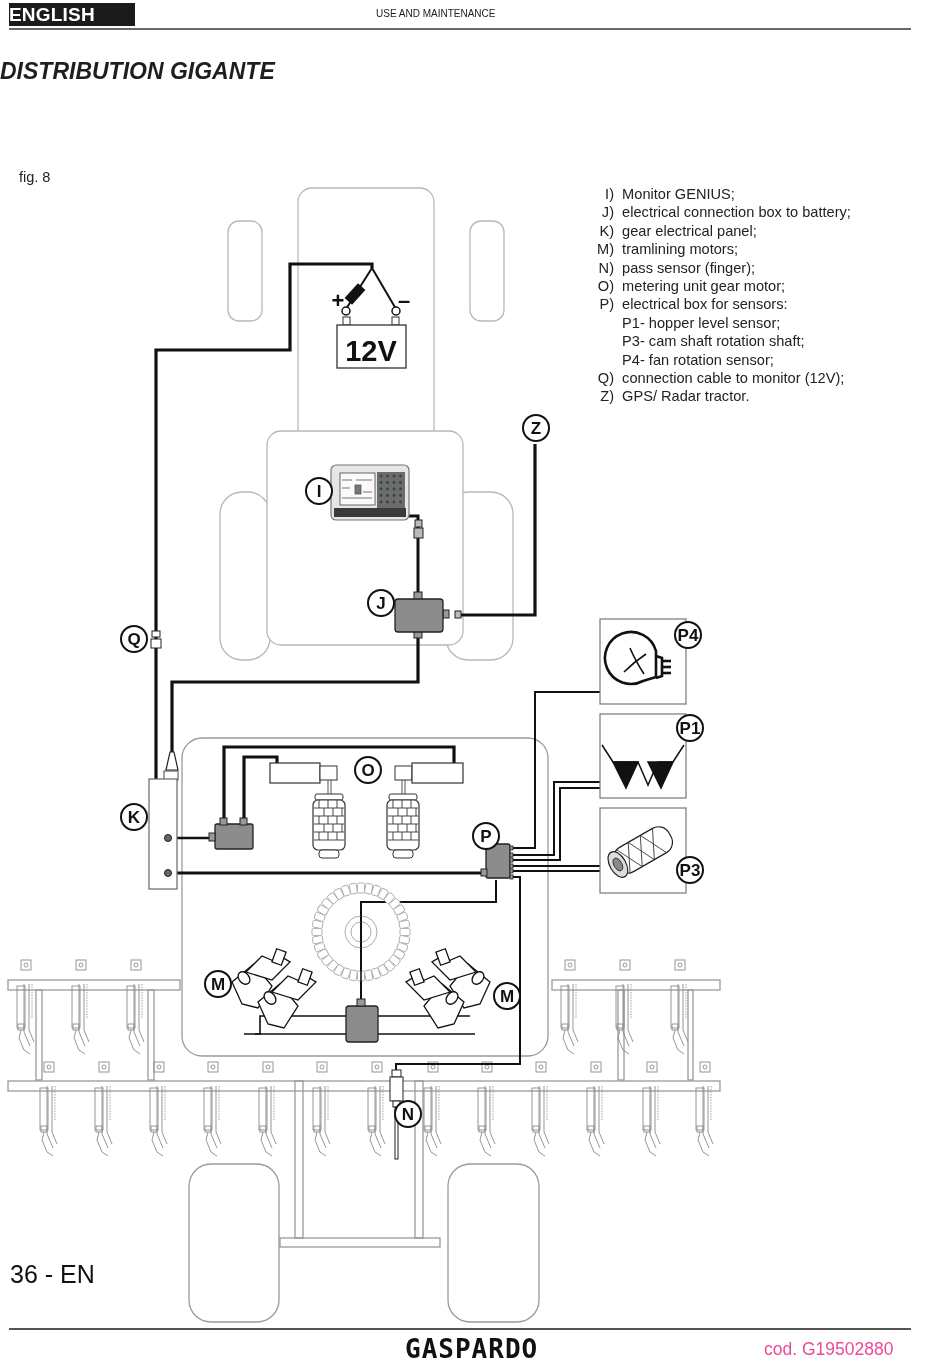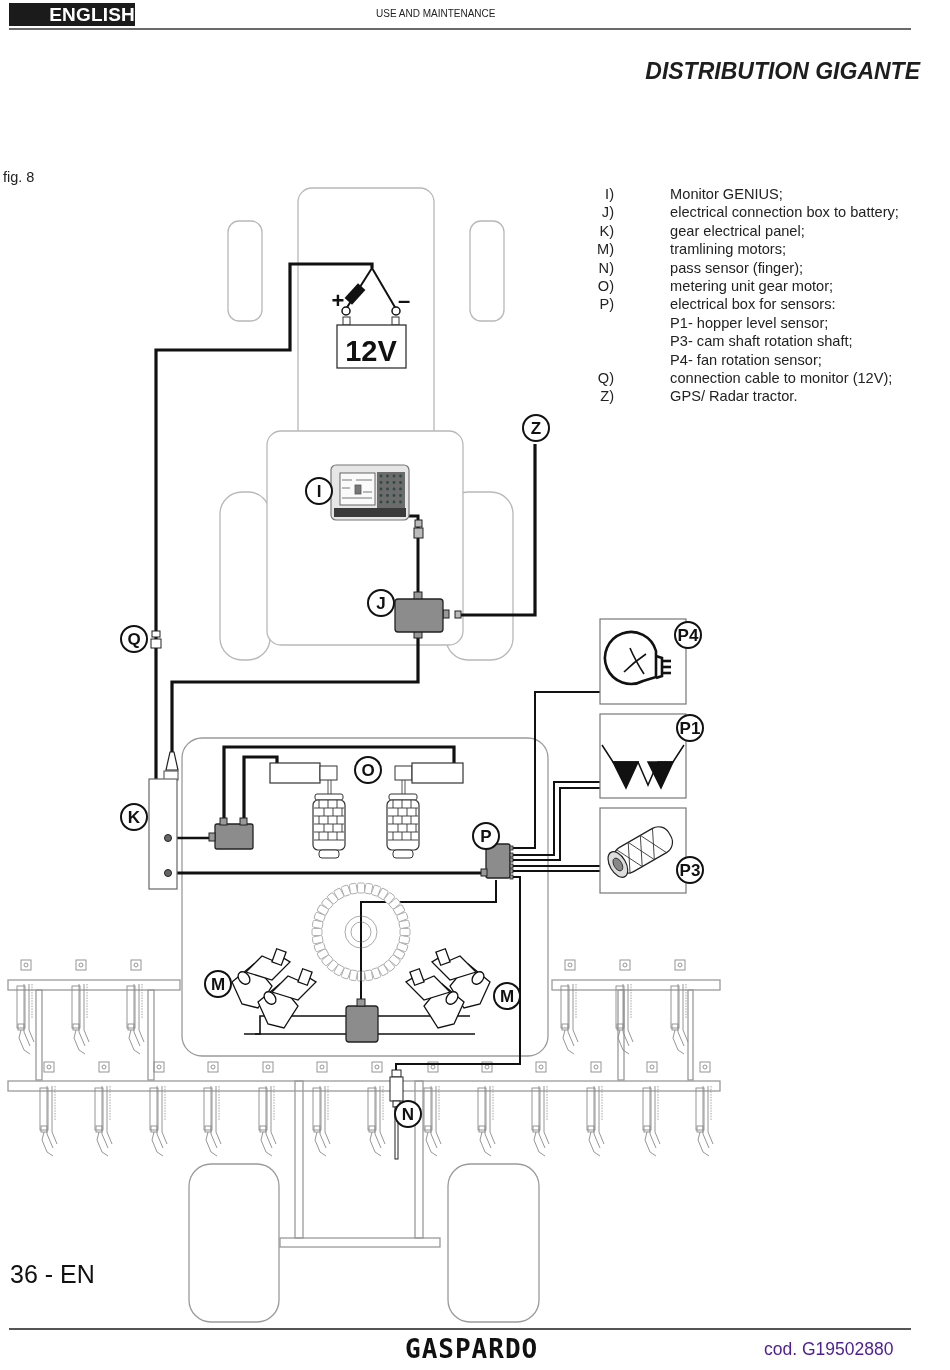--- a/index.html
+++ b/index.html
@@ -2,37 +2,37 @@
 <html><head>
 <meta charset="utf-8">
 <style>
   html, body { margin: 0; padding: 0; background: #ffffff; }
   body { width: 950px; height: 1370px; position: relative; overflow: hidden;
          font-family: "Liberation Sans", sans-serif; color: #1a1a1a; }
   .header-bar { position: absolute; left: 9px; top: 4px; width: 902px; height: 24px;
                 border-bottom: 2px solid #6a6a6a; }
   .lang-badge { position: absolute; left: 9px; top: 3px; width: 126px; height: 23px;
                 background: #1b1b1b; color: #ffffff; font-weight: bold; font-size: 19px;
-                line-height: 23px; text-align: right; letter-spacing: 0.2px; }
+                line-height: 23px; text-align: left; letter-spacing: 0.2px; }
   .running-head { position: absolute; left: 376px; top: 8px; font-size: 10px; color: #222; }
-  .page-title { position: absolute; left: 0; width: 920px; top: 58px; text-align: right;
+  .page-title { position: absolute; left: 0; width: 920px; top: 58px; text-align: left;
                 font-size: 23px; font-weight: bold; font-style: italic; color: #1e1e1e; }
-  .fig-label { position: absolute; left: 3px; top: 169px; font-size: 14.5px; color: #222; }
+  .fig-label { position: absolute; left: 19px; top: 169px; font-size: 14.5px; color: #222; }
   .legend { position: absolute; left: 586px; top: 185px; font-size: 14.6px; line-height: 18.4px; color: #222; }
   .legend-row { display: flex; white-space: nowrap; }
   .legend-key { width: 28px; text-align: right; padding-right: 0; }
-  .legend-text { padding-left: 0; margin-left: 48px; }
+  .legend-text { padding-left: 0; }
   .legend-row.sub .legend-key { visibility: hidden; }
   .diagram { position: absolute; left: 0; top: 0; width: 950px; height: 1370px; }
   .callout-text { font-family: "Liberation Sans", sans-serif; font-weight: bold; font-size: 17px; fill: #111; }
   .footer-rule { position: absolute; left: 9px; top: 1328px; width: 902px; height: 0; border-top: 2px solid #555; }
   .page-number { position: absolute; left: 10px; top: 1260px; font-size: 25px; color: #111; }
   .brand-logo { position: absolute; left: 405px; top: 1334px; font-size: 26px; font-weight: bold;
                 letter-spacing: 1px; color: #111; transform: scaleY(1.05); font-family: "DejaVu Sans Mono", monospace; }
-  .doc-code { position: absolute; left: 764px; top: 1339px; font-size: 17.5px; color: #4c1d95; }
+  .doc-code { position: absolute; left: 764px; top: 1339px; font-size: 17.5px; color: #ec4899; }
 </style>
 </head>
 <body>
 
 <div class="header-bar"></div>
 <div class="lang-badge">ENGLISH</div>
 <div class="running-head">USE AND MAINTENANCE</div>
 <div class="page-title">DISTRIBUTION GIGANTE</div>
 <div class="fig-label">fig. 8</div>
 

